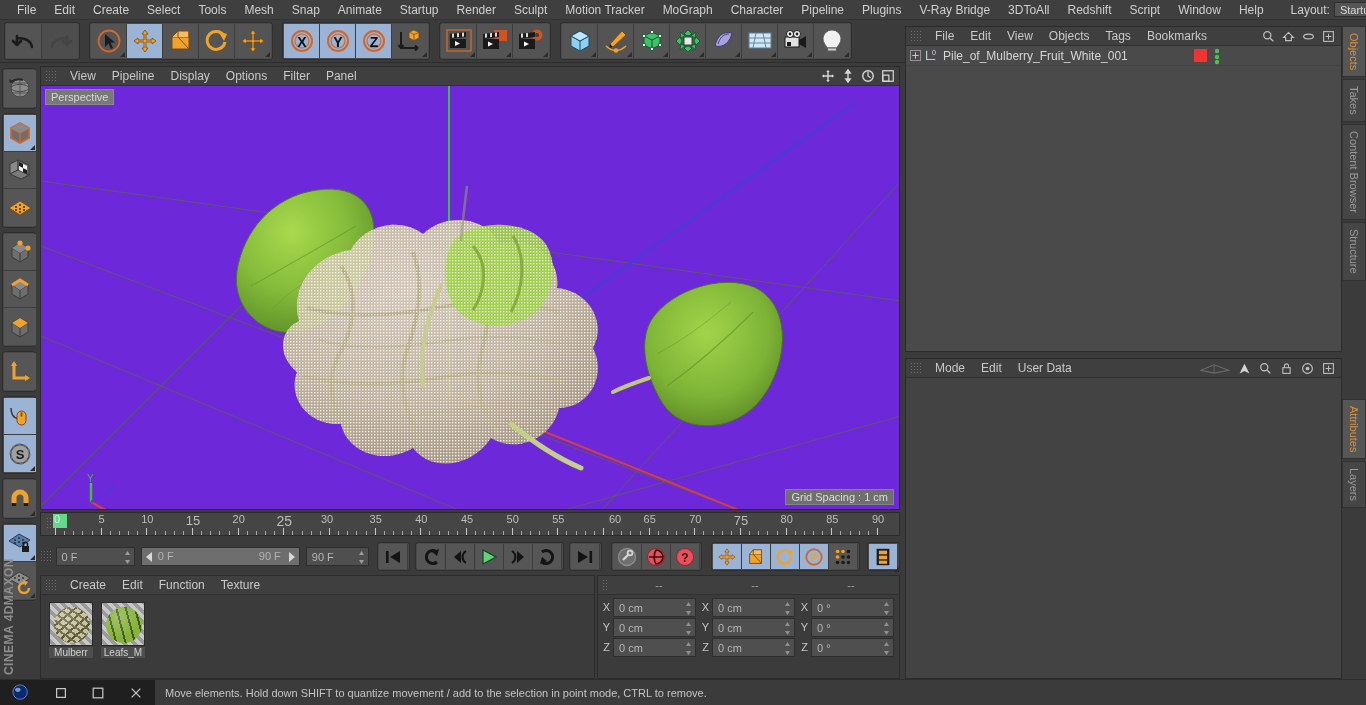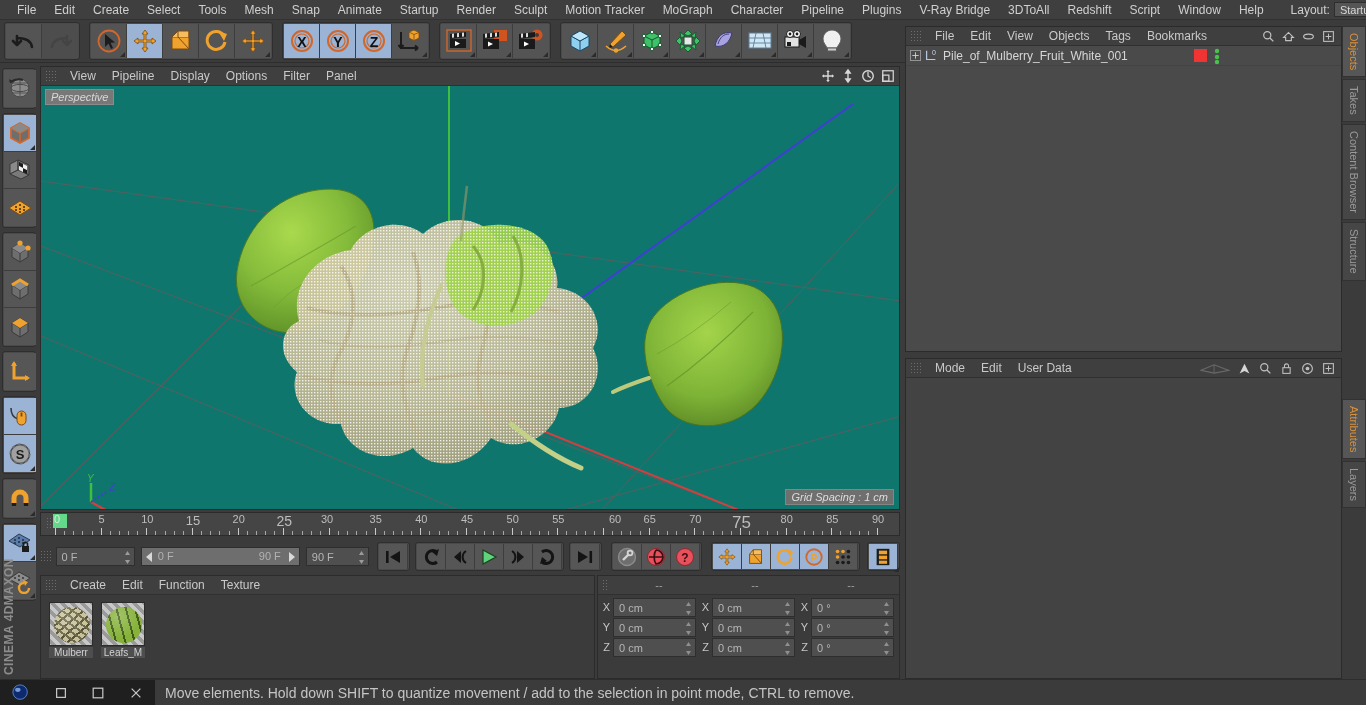--- a/index.html
+++ b/index.html
@@ -42,21 +42,21 @@
   .panel-head { height:19px; background:#3f3f3f; display:flex; align-items:center;
      border-bottom:1px solid #303030; }
   .grip { width:13px;height:13px;margin:0 4px;
     background-image:radial-gradient(#7c7c7c 35%, transparent 36%);
     background-size:3px 3px; opacity:.75;}
   .panel-head .pm { padding:0 8px; font-size:12px; color:#c9c9c9; line-height:19px; }
 
   
   #viewport { position:absolute; left:40px; top:66px; width:860px; height:444px;
      background:#6b6b6b; border:1px solid #2b2b2b; overflow:hidden;}
-  .vp-canvas { position:absolute; inset:19px 0 0 0; background:#0f766e; overflow:hidden;font-style:italic;}
+  .vp-canvas { position:absolute; inset:19px 0 0 0; background:#6d28d9; overflow:hidden;}
   .persp-lbl { position:absolute;left:4px;top:3px;background:#787878;color:#d8d8d8;
      font-size:11px;padding:1px 5px;border:1px solid #8b8b8b; z-index:5;}
   .grid-lbl { position:absolute;right:5px;bottom:4px;background:#6f6f6f;color:#ddd;
      font-size:11px;padding:1px 5px;border:1px solid #858585; z-index:5;}
   .vp-icons { position:absolute; right:4px; top:2px; display:flex; gap:6px; z-index:6;}
 
   
   #timeline { position:absolute; left:40px; top:512px; width:860px; height:24px;
     background:#454545; border:1px solid #2b2b2b;}
   #transport { position:absolute; left:40px; top:540px; width:860px; height:33px; display:flex;
@@ -100,21 +100,21 @@
     color:#9a9a9a; font-size:11px; display:flex; align-items:center; justify-content:center;
     padding:6px 0;}
   .vtab span{writing-mode:vertical-rl; white-space:nowrap;}
   .vtab.sel { background:#565656; color:#d8923c; }
 
   
   #statusbar { position:absolute; left:0; bottom:0; width:1366px; height:26px;
     background:#3b3b3b; border-top:1px solid #2d2d2d; display:flex; align-items:center;}
   .taskbar { width:155px;height:26px;background:#1f1f1f;display:flex;align-items:center;
     justify-content:space-around;}
-  .status-txt { font-size:14px;color:#c4c4c4;padding-left:10px;}
+  .status-txt { font-size:11px;color:#c4c4c4;padding-left:10px;}
   svg{display:block;}
 </style>
 </head>
 <body>
 
 <div class="menubar">
   <div id="menu-items" style="display:flex;align-items:center">
       <div class="mi">File</div>
       <div class="mi">Edit</div>
       <div class="mi">Create</div>
@@ -647,21 +647,21 @@
       <div style="position: absolute; left: 462.667px; top: 0px; width: 18px; text-align: center; font-size: 11px; color: rgb(189, 189, 189);">50</div>
       <div style="position: absolute; left: 470.667px; top: 15px; width: 1px; height: 7px; background: rgb(201, 201, 201);"></div>
       <div style="position: absolute; left: 508.333px; top: 0px; width: 18px; text-align: center; font-size: 11px; color: rgb(189, 189, 189);">55</div>
       <div style="position: absolute; left: 516.333px; top: 15px; width: 1px; height: 7px; background: rgb(201, 201, 201);"></div>
       <div style="position: absolute; left: 568px; top: 0px; width: 18px; font-size: 11px; color: rgb(189, 189, 189);">60</div>
       <div style="position: absolute; left: 562px; top: 15px; width: 1px; height: 7px; background: rgb(201, 201, 201);"></div>
       <div style="position: absolute; left: 599.667px; top: 0px; width: 18px; text-align: center; font-size: 11px; color: rgb(189, 189, 189);">65</div>
       <div style="position: absolute; left: 607.667px; top: 15px; width: 1px; height: 7px; background: rgb(201, 201, 201);"></div>
       <div style="position: absolute; left: 645.333px; top: 0px; width: 18px; text-align: center; font-size: 11px; color: rgb(189, 189, 189);">70</div>
       <div style="position: absolute; left: 653.333px; top: 15px; width: 1px; height: 7px; background: rgb(201, 201, 201);"></div>
-      <div style="position: absolute; left: 691px; top: 0px; width: 18px; text-align: center; font-size: 17px; color: rgb(189, 189, 189);">75</div>
+      <div style="position: absolute; left: 691px; top: 0px; width: 18px; text-align: center; font-size: 13px; color: rgb(189, 189, 189);">75</div>
       <div style="position: absolute; left: 699px; top: 15px; width: 1px; height: 7px; background: rgb(201, 201, 201);"></div>
       <div style="position: absolute; left: 736.667px; top: 0px; width: 18px; text-align: center; font-size: 11px; color: rgb(189, 189, 189);">80</div>
       <div style="position: absolute; left: 744.667px; top: 15px; width: 1px; height: 7px; background: rgb(201, 201, 201);"></div>
       <div style="position: absolute; left: 782.333px; top: 0px; width: 18px; text-align: center; font-size: 11px; color: rgb(189, 189, 189);">85</div>
       <div style="position: absolute; left: 790.333px; top: 15px; width: 1px; height: 7px; background: rgb(201, 201, 201);"></div>
       <div style="position: absolute; left: 828px; top: 0px; width: 18px; text-align: center; font-size: 11px; color: rgb(189, 189, 189);">90</div>
       <div style="position: absolute; left: 836px; top: 15px; width: 1px; height: 7px; background: rgb(201, 201, 201);"></div>
       <div style="position: absolute; left: 23.1333px; top: 18px; width: 1px; height: 4px; background: rgb(166, 166, 166);"></div>
       <div style="position: absolute; left: 32.2667px; top: 18px; width: 1px; height: 4px; background: rgb(166, 166, 166);"></div>
       <div style="position: absolute; left: 41.4px; top: 18px; width: 1px; height: 4px; background: rgb(166, 166, 166);"></div>

